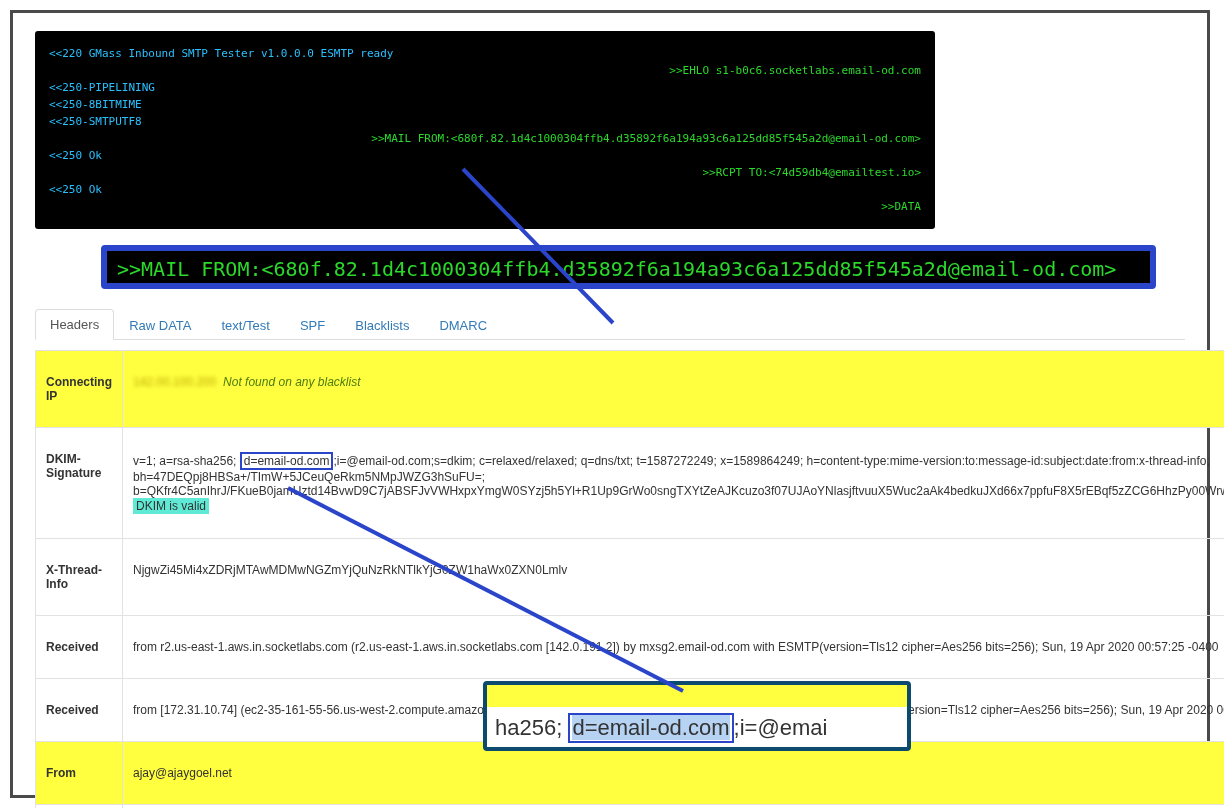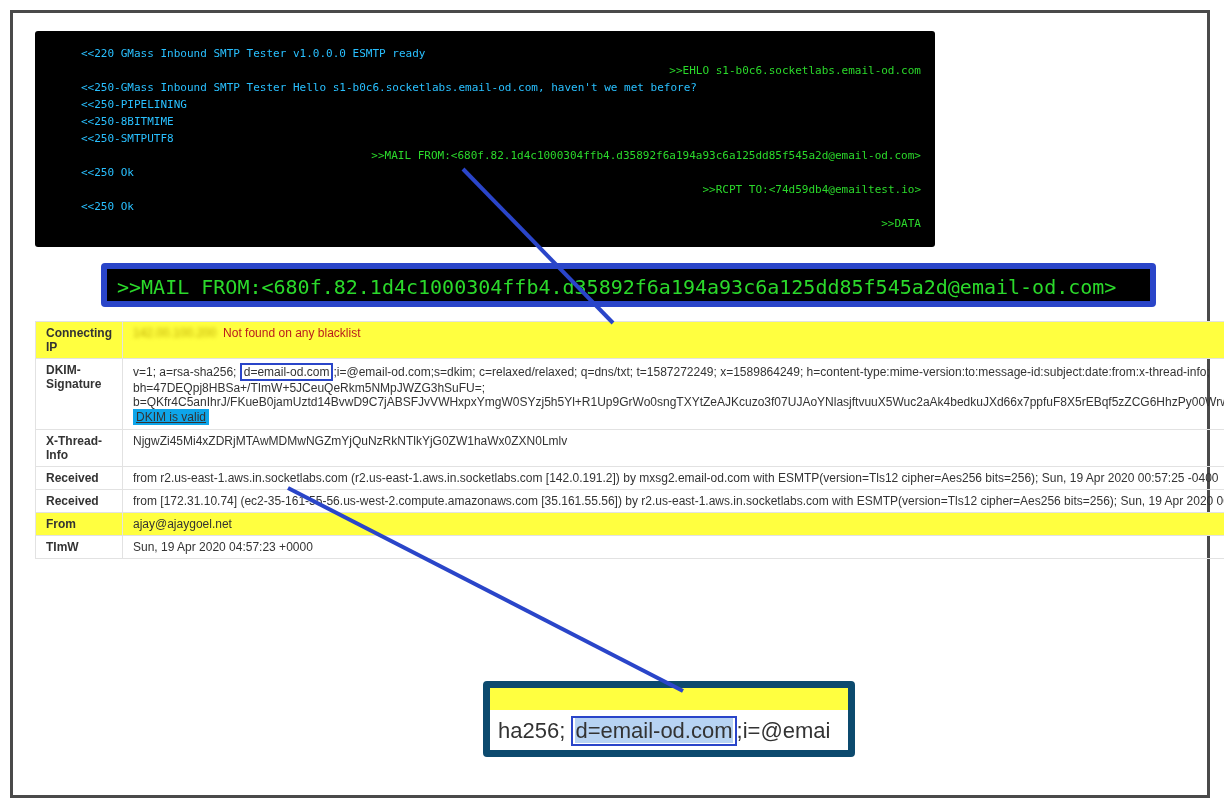--- a/index.html
+++ b/index.html
@@ -20,21 +20,21 @@
   }
   .terminal {
     background: #000;
     padding: 14px 14px;
     font-family: Menlo, Consolas, monospace;
     font-size: 11px;
     line-height: 1.55;
     width: 900px;
     border-radius: 3px;
   }
-  .t-line { white-space: pre; margin-left: 32px; }
+  .t-line { white-space: pre; }
   .t-cyan   { color: #29c0ff; }
   .t-green  { color: #2bd92b; text-align: right; }
   .t-yellow { color: #e8d64e; }
 
   .highlight-bar {
     margin: 16px 0 14px 66px;
     border: 6px solid #2a45c9;
     background: #000;
     width: 1055px;
     padding: 6px 10px 2px 10px;
@@ -67,41 +67,41 @@
     border: 1px solid #ddd;
     border-bottom: 1px solid #fff;
     border-radius: 4px 4px 0 0;
     color: #555;
     background: #fff;
   }
 
   .htable { width: 100%; border-collapse: collapse; margin-top: 10px; }
   .htable td {
     border: 1px solid #e2e2e2;
-    padding: 4px 10px;
+    padding: 24px 10px;
     font-size: 12px;
     vertical-align: top;
   }
   .htable td.k { width: 110px; font-weight: bold; }
   .row-yellow td { background: #ffff40; }
-  .bl-text { color: #b91c1c; }
-  .dkim-valid { background: #0ea5e9; display: inline-block; padding: 1px 3px; text-decoration: underline; }
+  .bl-text { color: #4d7c0f; font-style: italic; }
+  .dkim-valid { background: #5eead4; display: inline-block; padding: 1px 3px; }
   .dkim-outline {
     border: 2px solid #2a45c9;
     padding: 0 2px;
     display: inline-block;
   }
 
   .zoom-box {
     position: absolute;
-    border: 7px solid #0c4a6e;
+    border: 4px solid #0c4a6e;
     background: #fff;
     left: 470px;
     top: 668px;
-    width: 372px;
+    width: 428px;
     border-radius: 4px;
     padding-bottom: 4px;
   }
   .zoom-yellow { background: #ffff40; height: 22px; }
   .zoom-line { font-size: 22px; padding: 6px 8px 0 8px; white-space: nowrap; }
   .zoom-hl { background: #b7d3f3; }
   .zoom-inner-border {
     border: 2px solid #2a45c9;
     padding: 0 2px;
     display: inline-block;
@@ -110,35 +110,42 @@
   svg.annot { position: absolute; left: 0; top: 0; pointer-events: none; }
 </style>
 </head>
 <body>
 
 <div class="outer-frame">
 
   <div class="terminal" id="terminal">
       <div class="t-line t-cyan">&lt;&lt;220 GMass Inbound SMTP Tester v1.0.0.0 ESMTP ready</div>
       <div class="t-line t-green">&gt;&gt;EHLO s1-b0c6.socketlabs.email-od.com</div>
-      <div class="t-line t-cyan">&lt;&lt;250-GMass Inbound SMTP Tester Hello s1-b0c6.socketlabs.email-od.com, haven't we met before?</div>
       <div class="t-line t-cyan">&lt;&lt;250-PIPELINING</div>
       <div class="t-line t-cyan">&lt;&lt;250-8BITMIME</div>
       <div class="t-line t-cyan">&lt;&lt;250-SMTPUTF8</div>
       <div class="t-line t-green">&gt;&gt;MAIL FROM:&lt;680f.82.1d4c1000304ffb4.d35892f6a194a93c6a125dd85f545a2d@email-od.com&gt;</div>
       <div class="t-line t-cyan">&lt;&lt;250 Ok</div>
       <div class="t-line t-green">&gt;&gt;RCPT TO:&lt;74d59db4@emailtest.io&gt;</div>
       <div class="t-line t-cyan">&lt;&lt;250 Ok</div>
       <div class="t-line t-green">&gt;&gt;DATA</div>
     </div>
 
   <div class="highlight-bar">
     <span class="text">&gt;&gt;MAIL FROM:&lt;680f.82.1d4c1000304ffb4.d35892f6a194a93c6a125dd85f545a2d@email-od.com&gt;</span>
   </div>
 
+  <div class="tabs">
+    <div class="tab active">Headers</div>
+    <div class="tab">Raw DATA</div>
+    <div class="tab">text/Test</div>
+    <div class="tab">SPF</div>
+    <div class="tab">Blacklists</div>
+    <div class="tab">DMARC</div>
+  </div>
 
   <table class="htable">
     <tbody>
         <tr class="row-yellow">
       <td class="k">Connecting IP</td>
       <td>
         <span style="color:#bba800;filter:blur(2px);">142.00.100.200</span>
         &nbsp;<span class="bl-text">Not found on any blacklist</span>
       </td>
     </tr>

